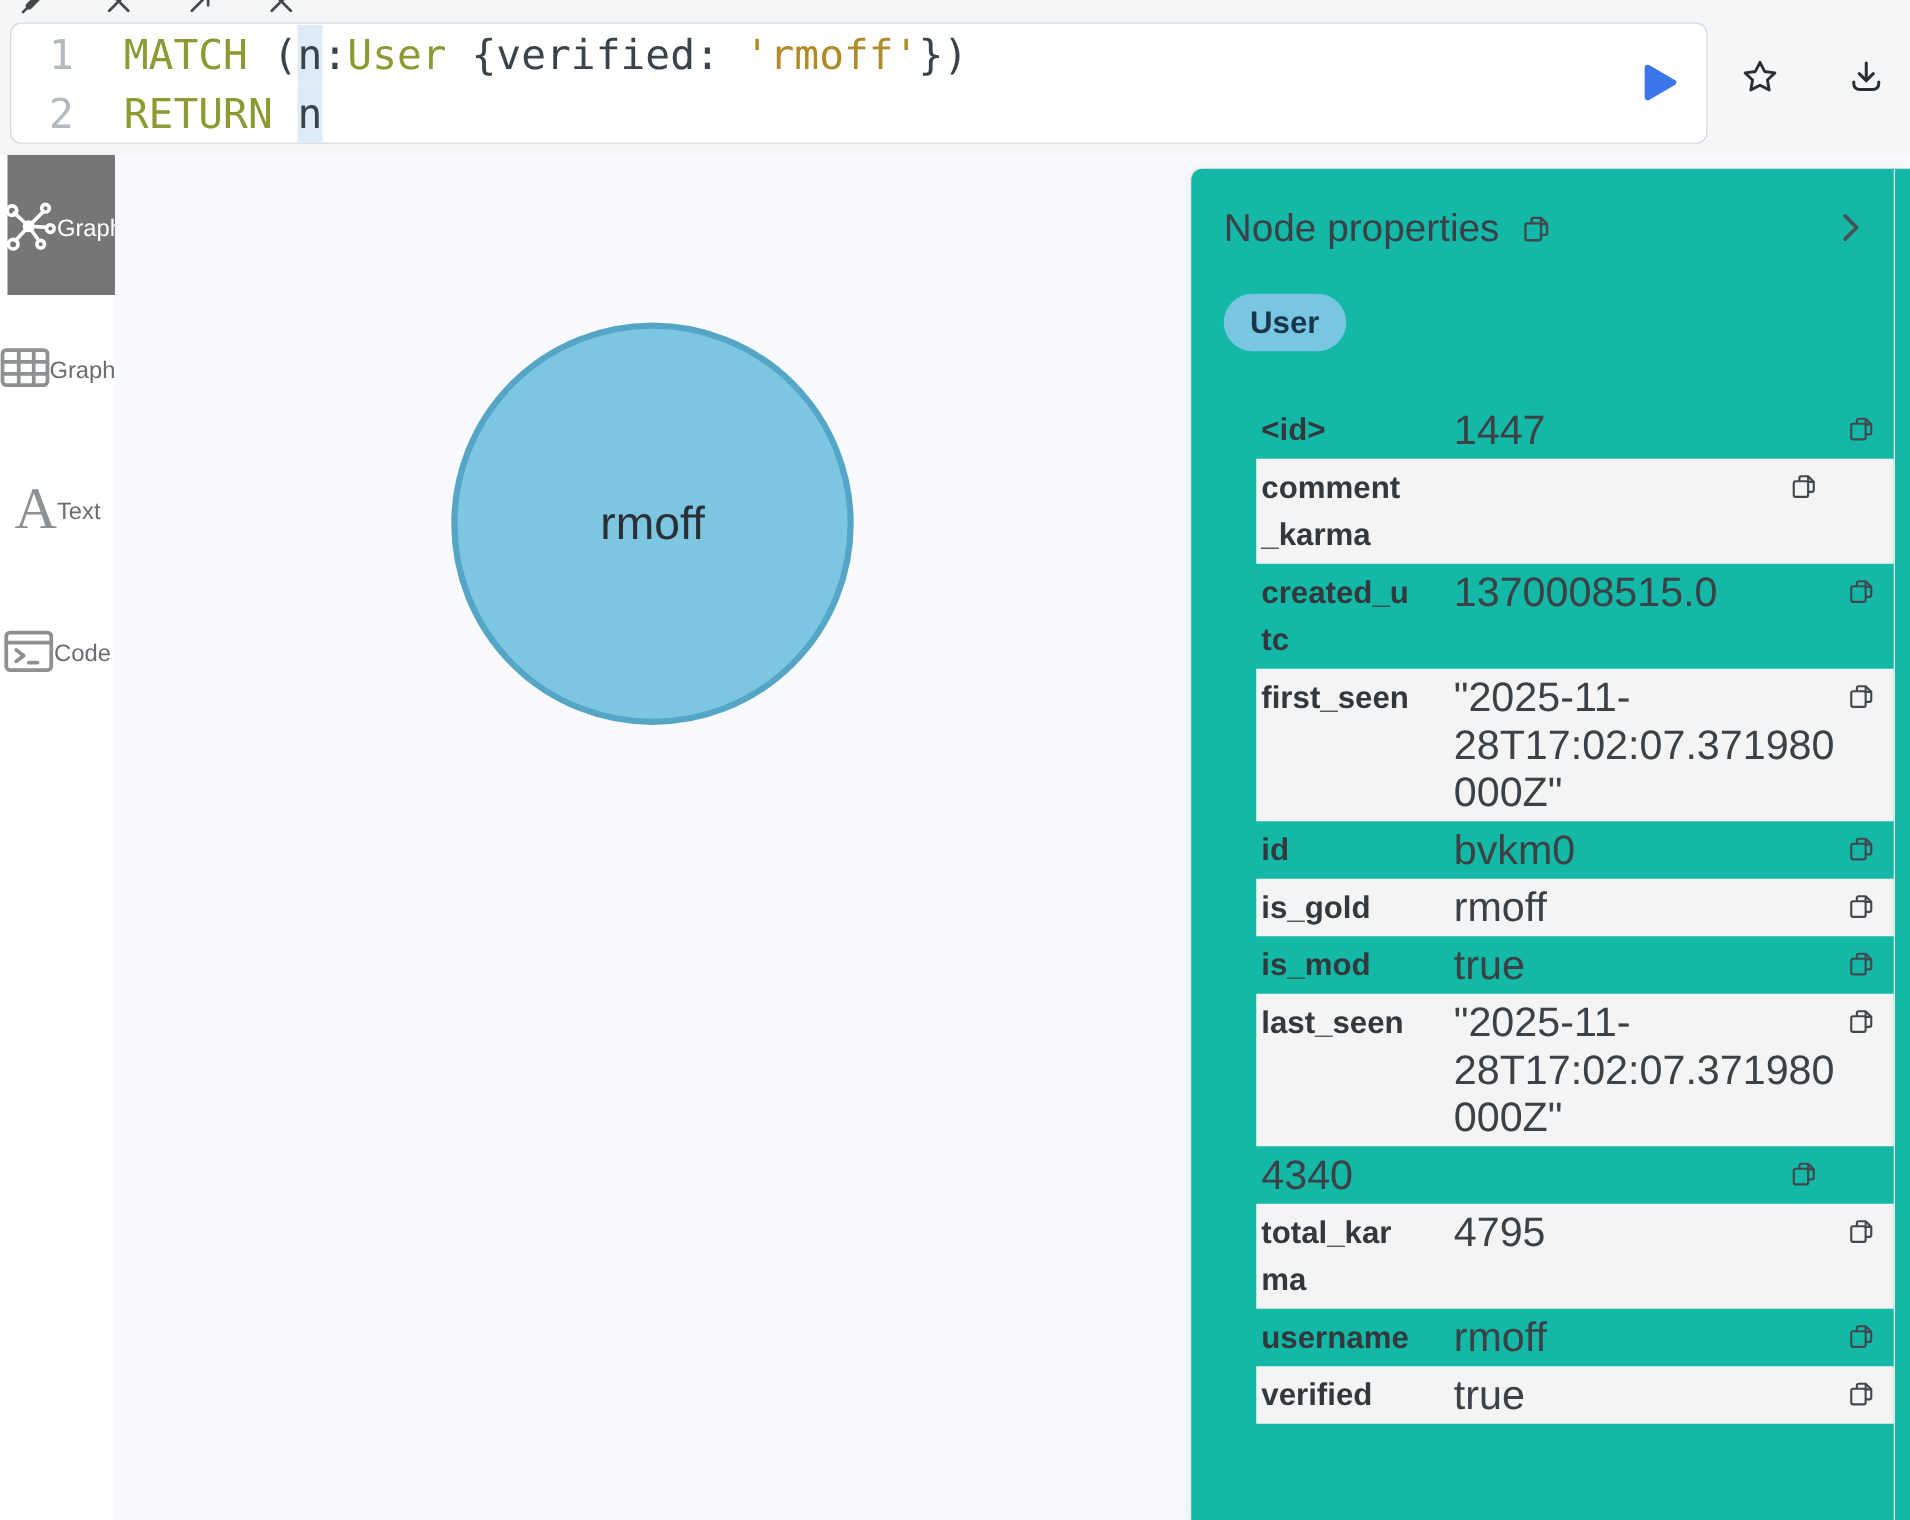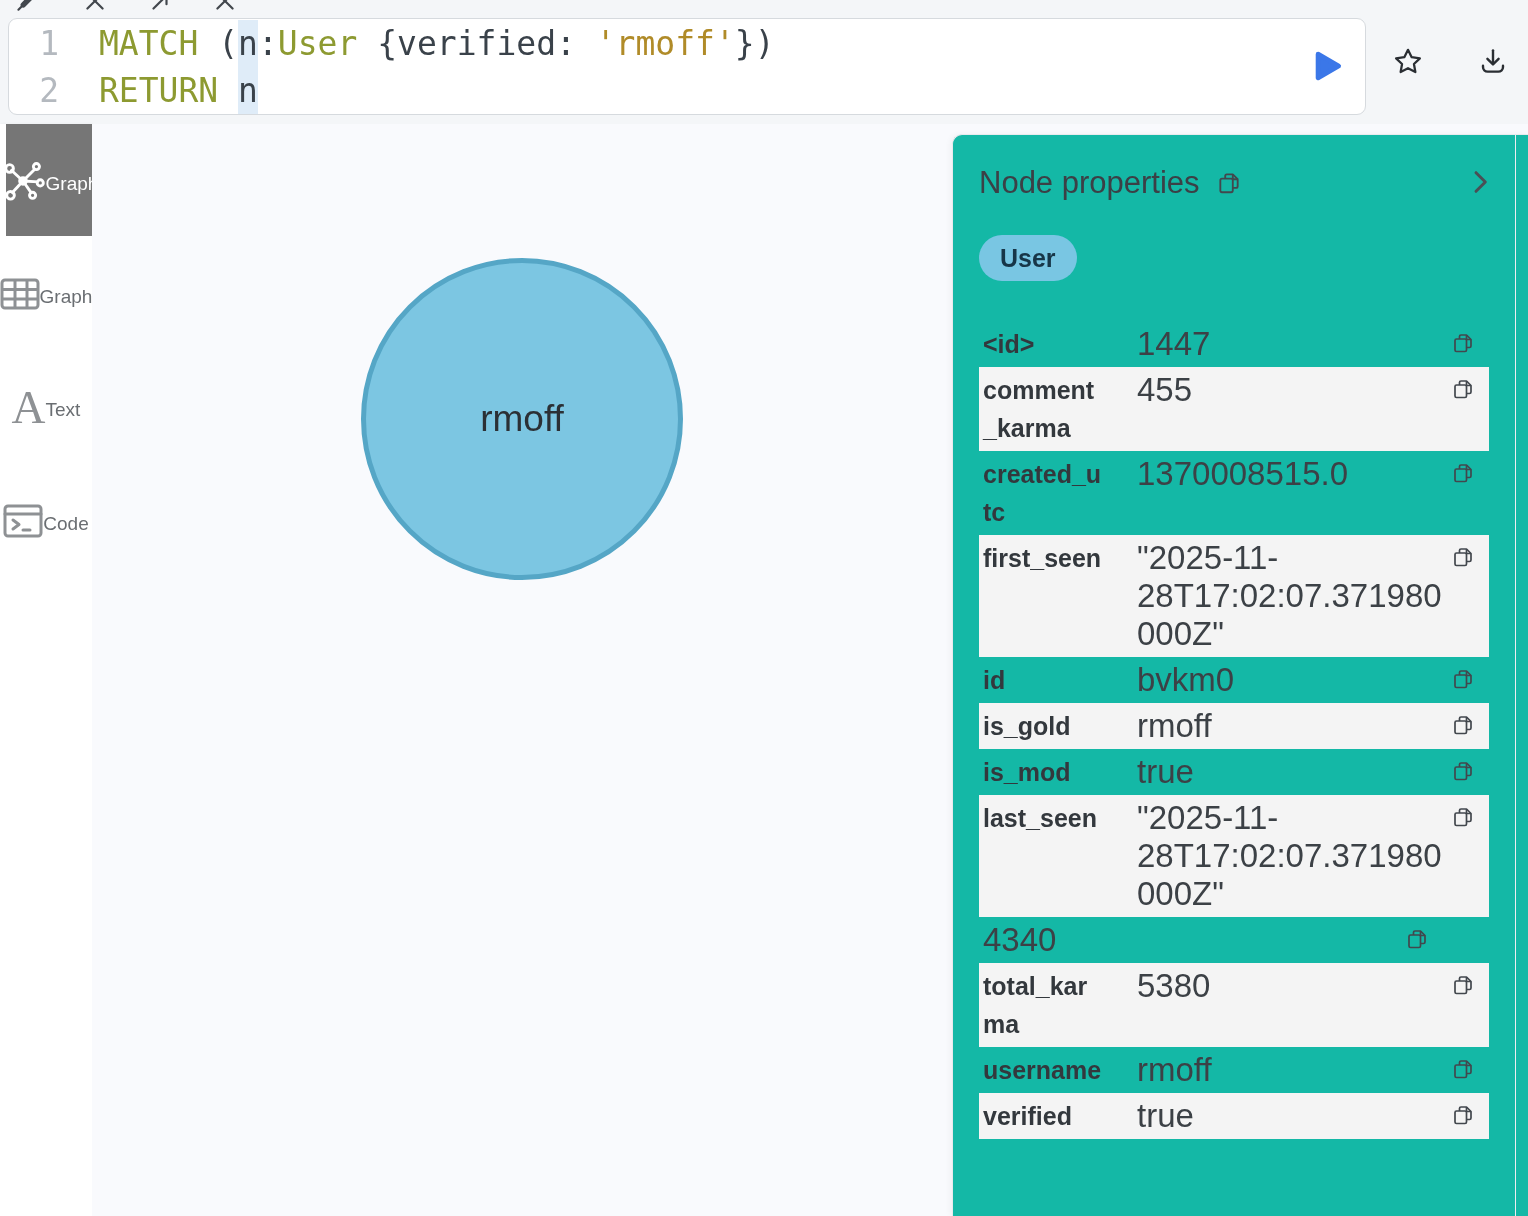--- a/index.html
+++ b/index.html
@@ -119,21 +119,21 @@
   .panel-header{display:flex;align-items:center;position:relative;height:44px;}
   .panel-title{font-size:31px;color:#3b4046;}
   .title-copy{margin-left:16px;width:28px;height:28px;display:flex;align-items:center;}
   #panel-collapse{position:absolute;right:32px;top:2px;width:32px;height:38px;}
   .badge{
     display:inline-flex;align-items:center;justify-content:center;
     margin-top:30px;height:46px;padding:0 21px;border-radius:23px;
     background:var(--badge-bg);color:var(--badge-text);
     font-size:25px;font-weight:bold;
   }
-  #prop-rows{margin-top:40px;width:510px;}
+  #prop-rows{margin-top:40px;width:510px;margin-left:26px;}
   .prow{
     display:grid;grid-template-columns:154px 306px 1fr;
     padding:4px 0 4px 4px;
   }
   .prow.alt{background:var(--row-alt);}
   .pkey{
     font-weight:bold;font-size:25px;line-height:38px;color:#33383d;
     padding-right:34px;word-break:break-all;
   }
   .pval{
@@ -287,21 +287,20 @@
     <button class="pcopy">
       <svg width="24" height="24" viewBox="0 0 24 24" fill="none" stroke="#42474d" stroke-width="1.7" stroke-linejoin="round">
         <rect x="4" y="8" width="11.5" height="12.5" rx="1.5"></rect>
         <path d="M8.5 8 V5.5 A1.5 1.5 0 0 1 10 4 h5.5 L20 8.5 V15 a1.5 1.5 0 0 1 -1.5 1.5 h-3"></path>
         <path d="M15.5 4 v4.5 H20"></path>
       </svg>
     </button>
   </div>
       <div class="prow alt">
     <div class="pkey">comment_karma</div>
-    <div class="pval">455</div>
     <button class="pcopy">
       <svg width="24" height="24" viewBox="0 0 24 24" fill="none" stroke="#42474d" stroke-width="1.7" stroke-linejoin="round">
         <rect x="4" y="8" width="11.5" height="12.5" rx="1.5"></rect>
         <path d="M8.5 8 V5.5 A1.5 1.5 0 0 1 10 4 h5.5 L20 8.5 V15 a1.5 1.5 0 0 1 -1.5 1.5 h-3"></path>
         <path d="M15.5 4 v4.5 H20"></path>
       </svg>
     </button>
   </div>
       <div class="prow">
     <div class="pkey">created_utc</div>
@@ -374,21 +373,21 @@
     <button class="pcopy">
       <svg width="24" height="24" viewBox="0 0 24 24" fill="none" stroke="#42474d" stroke-width="1.7" stroke-linejoin="round">
         <rect x="4" y="8" width="11.5" height="12.5" rx="1.5"></rect>
         <path d="M8.5 8 V5.5 A1.5 1.5 0 0 1 10 4 h5.5 L20 8.5 V15 a1.5 1.5 0 0 1 -1.5 1.5 h-3"></path>
         <path d="M15.5 4 v4.5 H20"></path>
       </svg>
     </button>
   </div>
       <div class="prow alt">
     <div class="pkey">total_karma</div>
-    <div class="pval">5380</div>
+    <div class="pval">4795</div>
     <button class="pcopy">
       <svg width="24" height="24" viewBox="0 0 24 24" fill="none" stroke="#42474d" stroke-width="1.7" stroke-linejoin="round">
         <rect x="4" y="8" width="11.5" height="12.5" rx="1.5"></rect>
         <path d="M8.5 8 V5.5 A1.5 1.5 0 0 1 10 4 h5.5 L20 8.5 V15 a1.5 1.5 0 0 1 -1.5 1.5 h-3"></path>
         <path d="M15.5 4 v4.5 H20"></path>
       </svg>
     </button>
   </div>
       <div class="prow">
     <div class="pkey">username</div>

